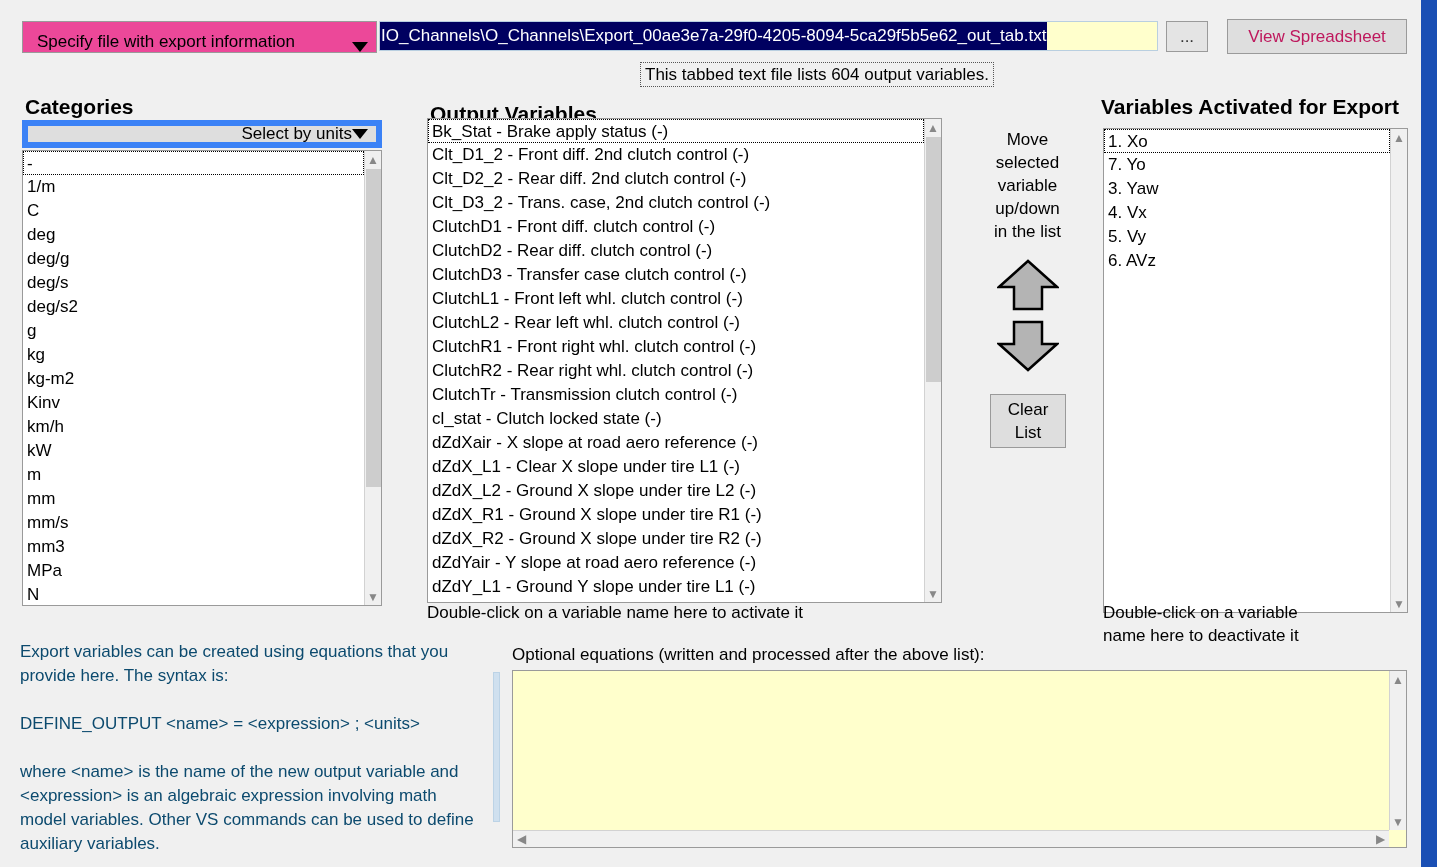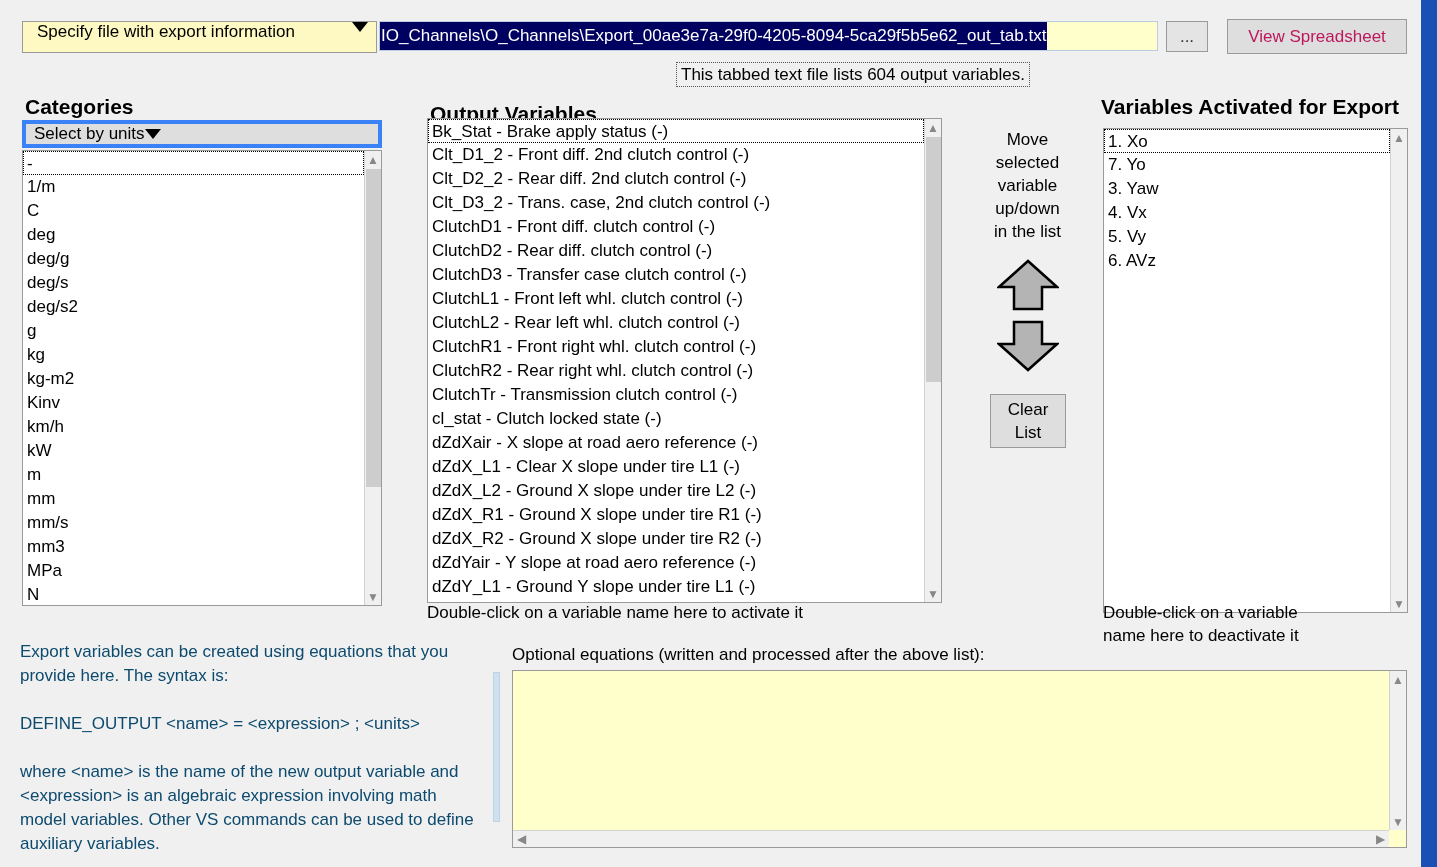--- a/index.html
+++ b/index.html
@@ -40,25 +40,25 @@
   
   .topbar {
     position: absolute;
     left: 0; top: 0;
     width: 1421px; height: 60px;
   }
   .combo {
     position: absolute;
     left: 22px; top: 21px;
     width: 355px; height: 32px;
-    background: #fef9c3;
+    background: #ec4899;
     border: 1px solid #9a9a9a;
     box-sizing: border-box;
     display: flex;
-    align-items: flex-start;
+    align-items: flex-end;
     justify-content: space-between;
     padding: 0 8px 0 14px;
     font-size: 17px;
     color: #000;
     gap: 20px;
   }
   .combo .caret {
     width: 0; height: 0;
     border-left: 8px solid transparent;
     border-right: 8px solid transparent;
@@ -116,21 +116,20 @@
     height: 25px;
     padding: 0 4px;
     background: #f0f0f0;
     border: 1px dotted #555;
     box-sizing: border-box;
     display: flex;
     align-items: center;
     font-size: 17px;
     color: #000;
     white-space: nowrap;
-    margin-left: 36px;
   }
 
   
   .heading {
     position: absolute;
     font-size: 21px;
     font-weight: bold;
     color: #000;
     white-space: nowrap;
   }
@@ -204,25 +203,25 @@
   }
   .hsb-arrow.left { left: 0; }
   .hsb-arrow.right { right: 0; }
 
   
   .cat-combo {
     position: absolute;
     left: 22px; top: 120px;
     width: 360px; height: 28px;
     background: #dedede;
-    border: 4px solid #3b82f6;
-    box-sizing: border-box;
-    display: flex;
-    align-items: center;
-    justify-content: flex-start;
+    border: 6px solid #3b82f6;
+    box-sizing: border-box;
+    display: flex;
+    align-items: center;
+    justify-content: flex-end;
     padding: 0 8px 0 8px;
     font-size: 17px;
   }
   .cat-combo .caret {
     width: 0; height: 0;
     border-left: 8px solid transparent;
     border-right: 8px solid transparent;
     border-top: 10px solid #000;
   }
 

